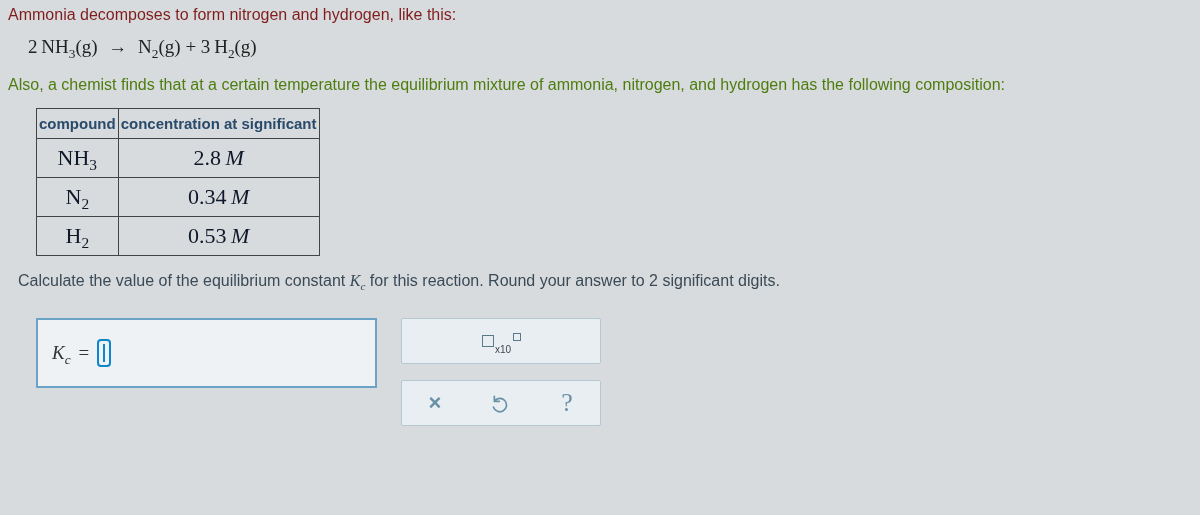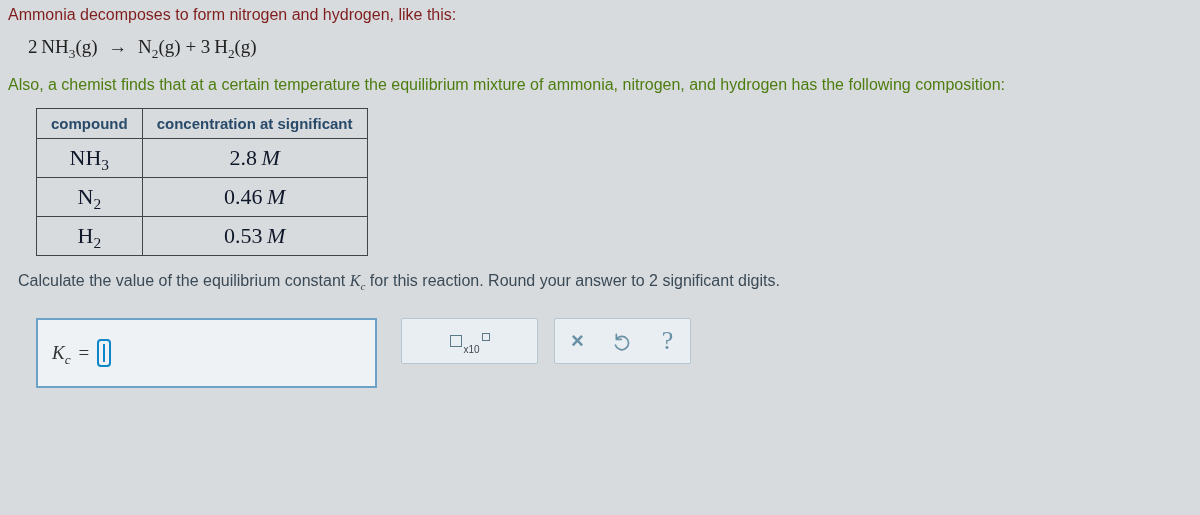--- a/index.html
+++ b/index.html
@@ -35,21 +35,21 @@
     margin: 0 0 14px 0;
   }
   table.eq-table {
     border-collapse: collapse;
     margin-left: 28px;
     margin-bottom: 16px;
     background: #d8dbdd;
   }
   table.eq-table th, table.eq-table td {
     border: 1px solid #444;
-    padding: 6px 14px;
+    padding: 6px 2px;
     text-align: center;
   }
   table.eq-table th {
     color: #2a4a6a;
     font-weight: bold;
     background: #d8dbdd;
     font-size: 15px;
   }
   table.eq-table td {
     font-family: "Times New Roman", serif;
@@ -88,21 +88,21 @@
     border-radius: 4px;
     position: relative;
   }
   .input-cursor::after {
     content:"";
     position:absolute;
     left:4px; top:3px; bottom:3px;
     width:2px;
     background:#0b87c9;
   }
-  .toolbar-stack { display:flex; flex-direction: row; gap: 16px; width: 290px;}
+  .toolbar-stack { display:flex; flex-direction: column; gap: 16px; width: 290px;}
   .tool-row {
     border: 1px solid #b5c7d1;
     background: #e8eef2;
     border-radius: 2px;
     height: 46px;
     display: flex;
     align-items: center;
     justify-content: space-around;
     width: 200px;
   }
@@ -162,21 +162,21 @@
         <tr>
       <th>compound</th>
       <th>concentration at significant</th>
     </tr>
     <tr>
       <td><span>NH</span><sub>3</sub></td>
       <td><span>2.8</span> <span style="font-style:italic">M</span></td>
     </tr>
     <tr>
       <td><span>N</span><sub>2</sub></td>
-      <td><span>0.46</span> <span style="font-style:italic">M</span></td>
+      <td><span>0.34</span> <span style="font-style:italic">M</span></td>
     </tr>
     <tr>
       <td><span>H</span><sub>2</sub></td>
       <td><span>0.53</span> <span style="font-style:italic">M</span></td>
     </tr>
   </tbody>
     </table>
 
   <p class="calc-line">
     <span>Calculate the value of the equilibrium constant </span><span class="kc-ital"><span>K</span><sub>c</sub></span><span> for this reaction. Round your answer to </span><span>2</span><span> significant digits.</span>

